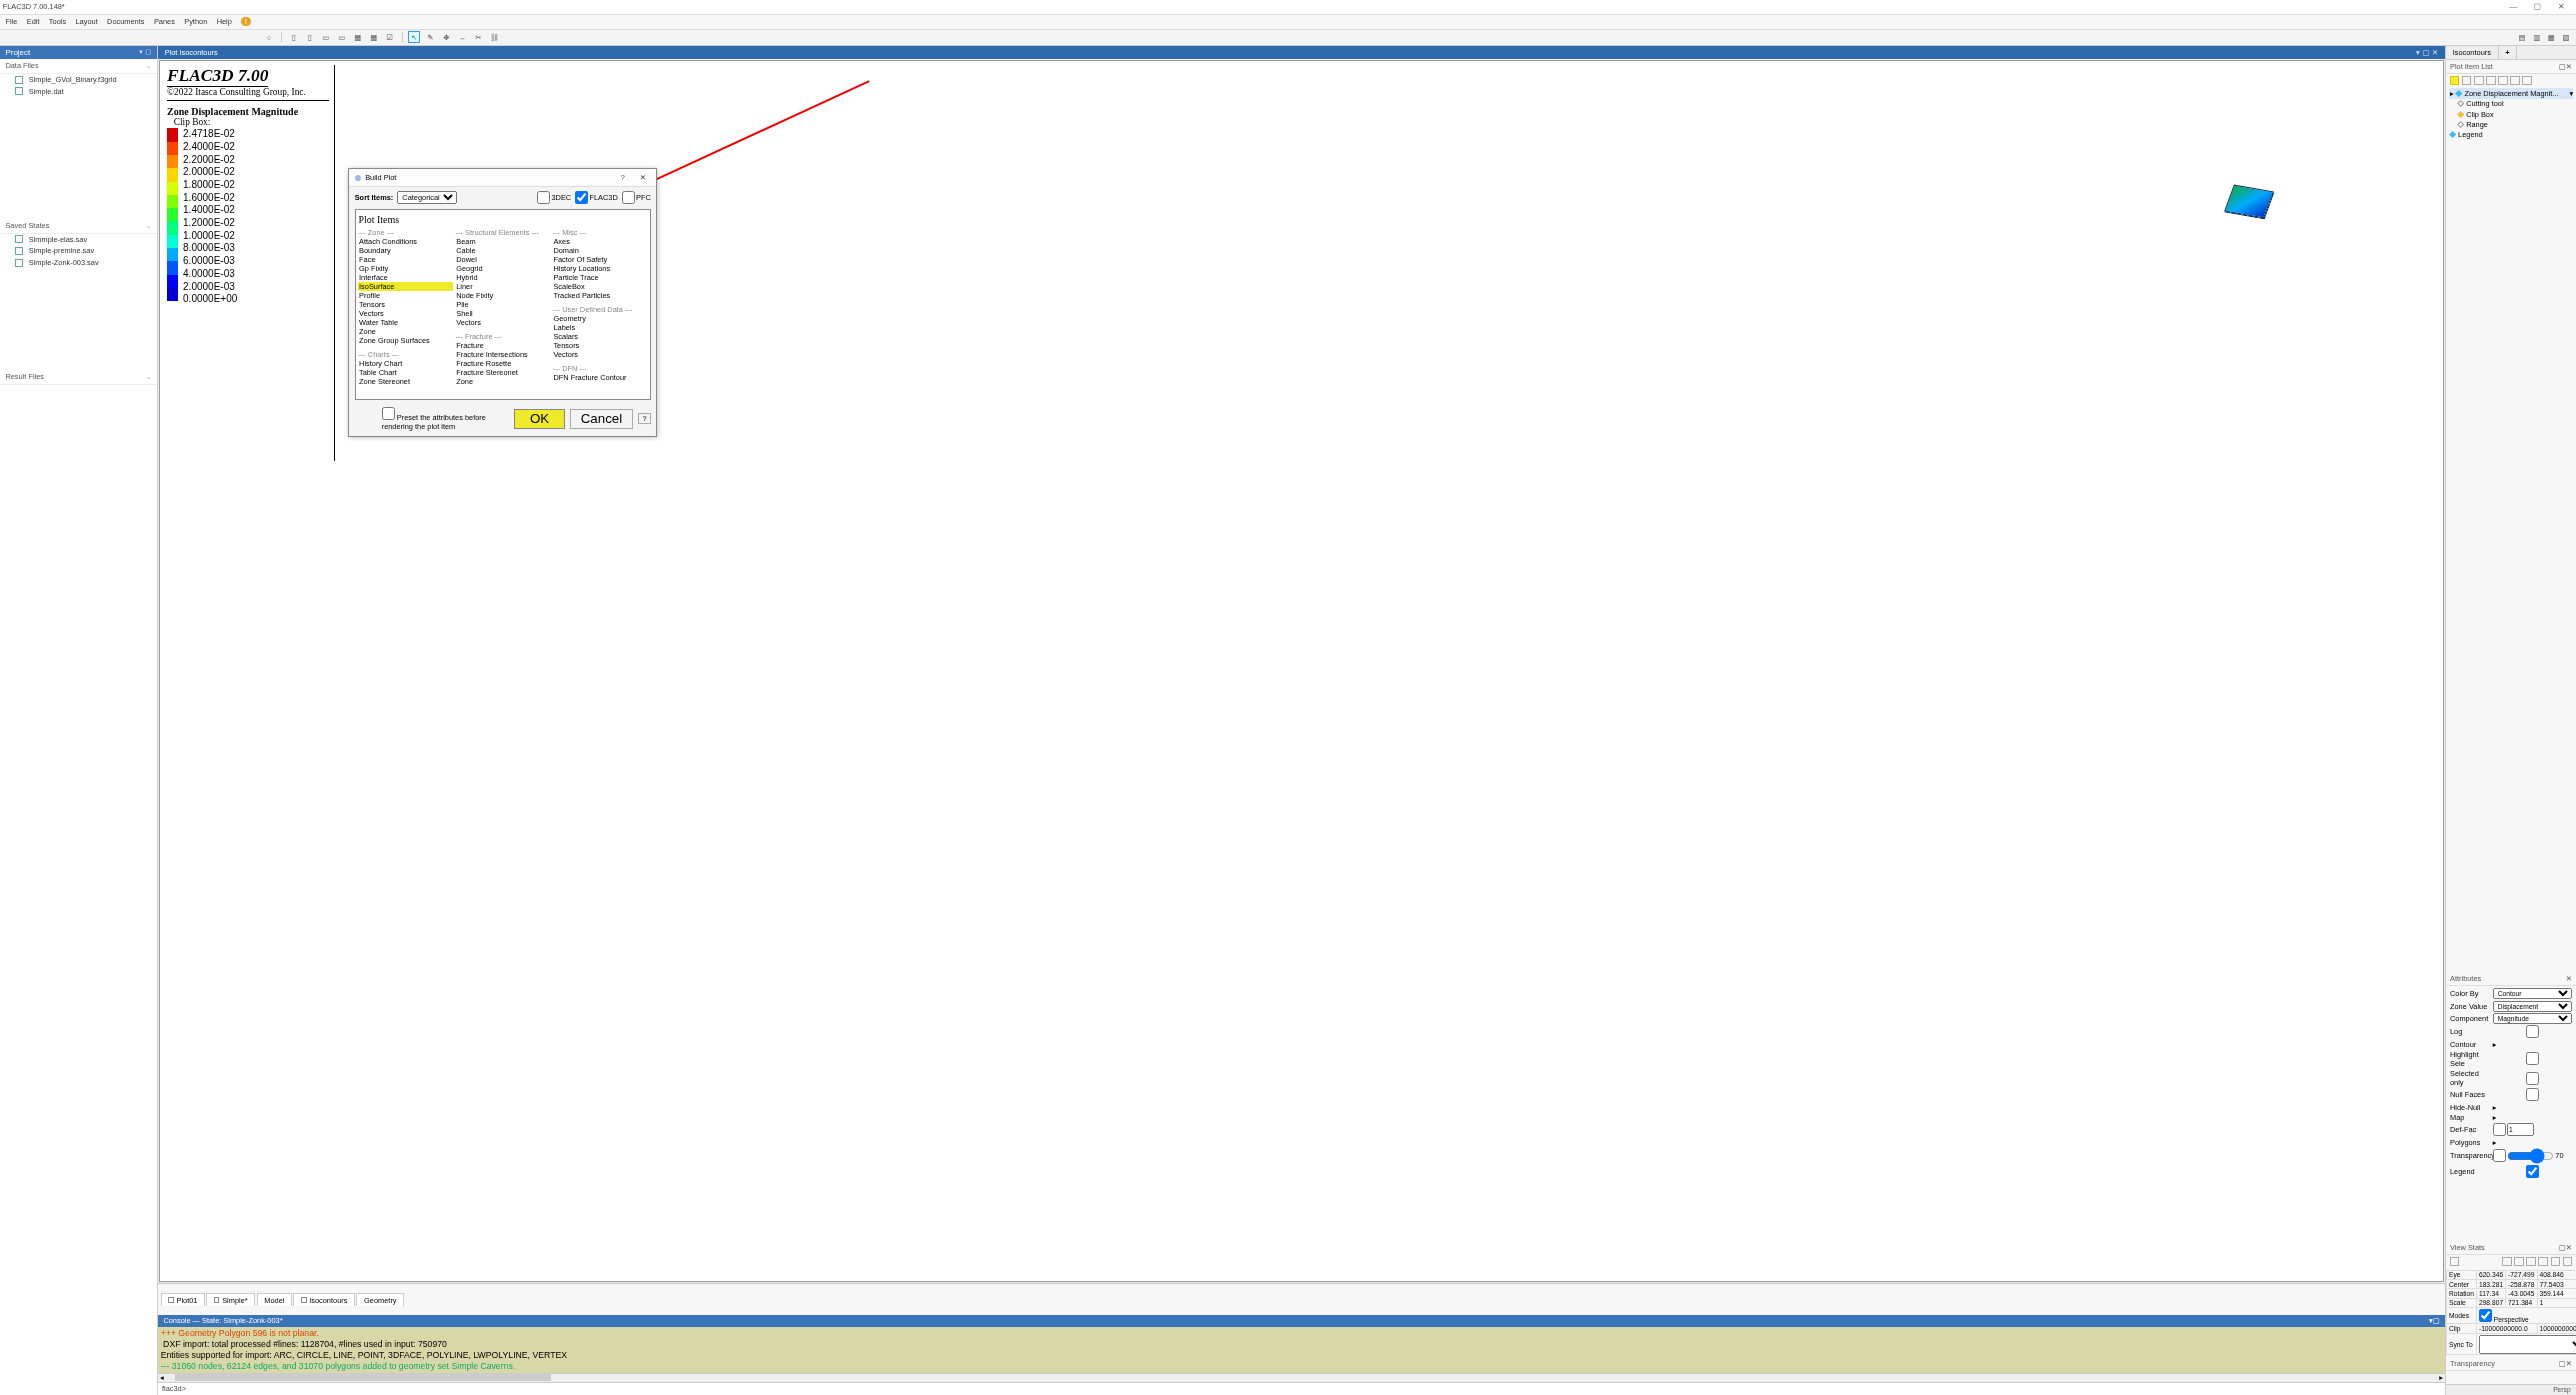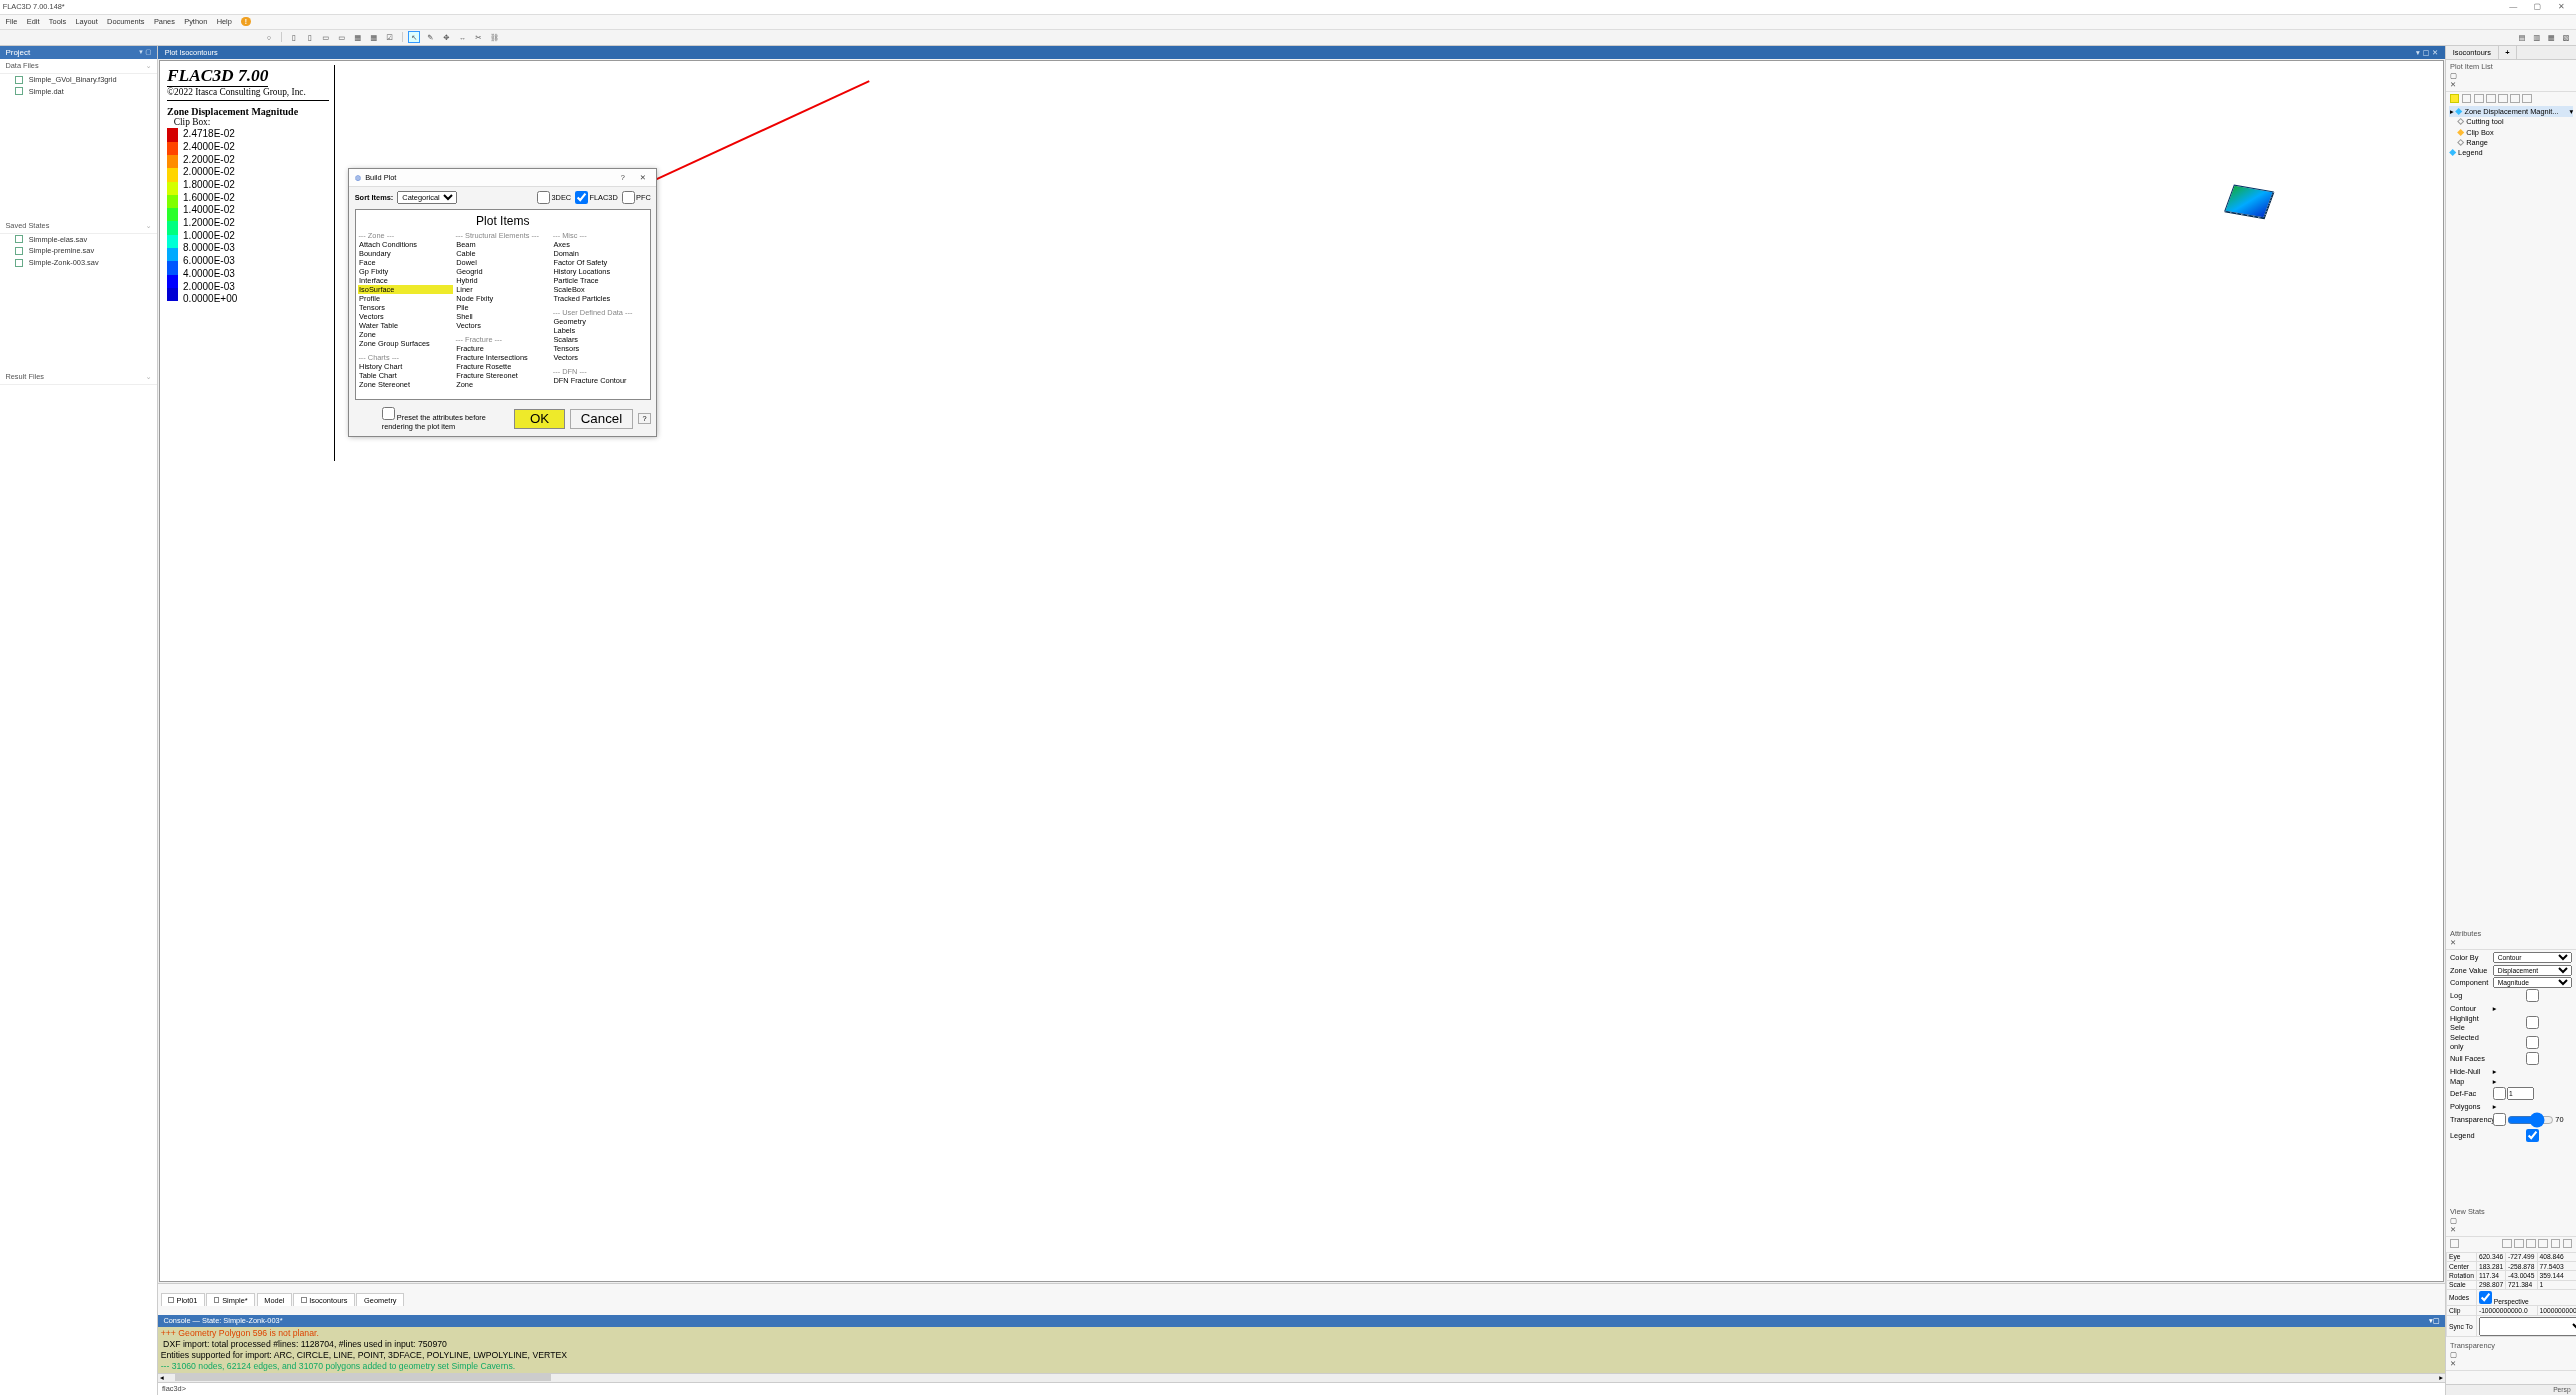--- a/index.html
+++ b/index.html
@@ -62,21 +62,21 @@
 
 .dialog { position: absolute; left: 188px; top: 107px; width: 309px; background: #f4f4f4; border: 0.7px solid #888; box-shadow: 1.3px 1.3px 5.4px rgba(0,0,0,0.3); }
 .dlg-title { padding: 4px 5.4px; display: flex; align-items: center; gap: 4px; background: #fdfdfd; border-bottom: 0.7px solid #ddd; }
 .dlg-title .dfill { flex: 1; }
 .dlg-title .dbtn { width: 16px; text-align: center; cursor: pointer; color: #444; }
 .dlg-row { padding: 4px 5.4px; display: flex; align-items: center; gap: 4px; }
 .dlg-row select { font-size: 7.4px; }
 .dlg-row .rfill { flex: 1; }
 .dlg-row label { display: flex; align-items: center; gap: 1.3px; }
 .plotitems-box { margin: 1.3px 5.4px; border: 0.7px solid #888; background: #fff; height: 191px; padding: 2.7px; }
-.pi-head { text-align: center; font-size: 12px; padding: 1.3px 0; }
+.pi-head { font-size: 10px; padding: 1.3px 0; font-family: Liberation Serif, serif; }
 .pi-cols { display: flex; gap: 2.7px; font-size: 7.4px; }
 .pi-col { flex: 1; }
 .pi-sec { color: #888; margin-top: 1.3px; }
 .pi-item { cursor: pointer; padding: 0 0.7px; }
 .pi-item.sel { background: #eeea2a; }
 .dlg-foot { padding: 5.4px; display: flex; align-items: center; gap: 5.4px; }
 .dlg-foot .okay { background: #eeea2a; border: 0.7px solid #888; padding: 1.3px 14.8px; cursor: pointer; }
 .dlg-foot .cancel { background: #f4f4f4; border: 0.7px solid #aaa; padding: 1.3px 9.4px; cursor: pointer; }
 .dlg-foot .help { border: 0.7px solid #aaa; padding: 0 3.4px; cursor: pointer; }
 
@@ -90,21 +90,21 @@
 .console-body { background: #d7d7a8; font-family: "Courier New", monospace; font-size: 8.7px; padding: 1.3px 2.7px; height: 46px; overflow: hidden; white-space: pre; }
 .cscroll { height: 9.4px; background: #eee; border-top: 0.7px solid #ccc; display:flex; align-items:center; }
 .cscroll .thumb { width: 376px; height: 6.7px; background: #ccc; margin-left: 9.4px; }
 .prompt { background: #fff; border-top: 0.7px solid #ccc; padding: 1.3px 4px; font-family: monospace; color: #444; }
 
 
 .rightpanel { width: 131px; background: #f7f7f7; border-left: 0.7px solid #ccc; display: flex; flex-direction: column; font-size: 7.4px; }
 .rtabs { display: flex; background: #eee; border-bottom: 0.7px solid #ccc; }
 .rtab { padding: 2px 6.7px; border-right: 0.7px solid #ccc; cursor: pointer; }
 .rtab.plus { font-weight: bold; }
-.rsection-h { padding: 2px 4px; color: #555; display: flex; border-bottom: 0.7px solid #ddd; flex-direction: column; }
+.rsection-h { padding: 2px 4px; color: #555; display: flex; border-bottom: 0.7px solid #ddd; }
 .rsection-h .rfill { flex: 1; }
 .ricon-row { padding: 2px 4px; display: flex; gap: 2.7px; }
 .ricon-row .ri { width: 9.4px; height: 9.4px; border: 0.7px solid #aaa; cursor: pointer; }
 .ricon-row .ri.plus { background: #ffea2a; border-color: #cc0; }
 .rtree { padding: 1.3px 2.7px 4px 2.7px; }
 .rtree .node { padding: 0.7px 0 0.7px 9.4px; display: flex; align-items: center; gap: 2.7px; cursor: pointer; }
 .rtree .node.top { padding-left: 1.3px; }
 .rtree .node.sel { background: #d6e6f7; }
 .rtree .diam { width: 5.4px; height: 5.4px; transform: rotate(45deg); display: inline-block; }
 .attr-grid { display: grid; grid-template-columns: 40px 1fr; gap: 1.3px 2.7px; padding: 2.7px 4px; align-items: center; }

